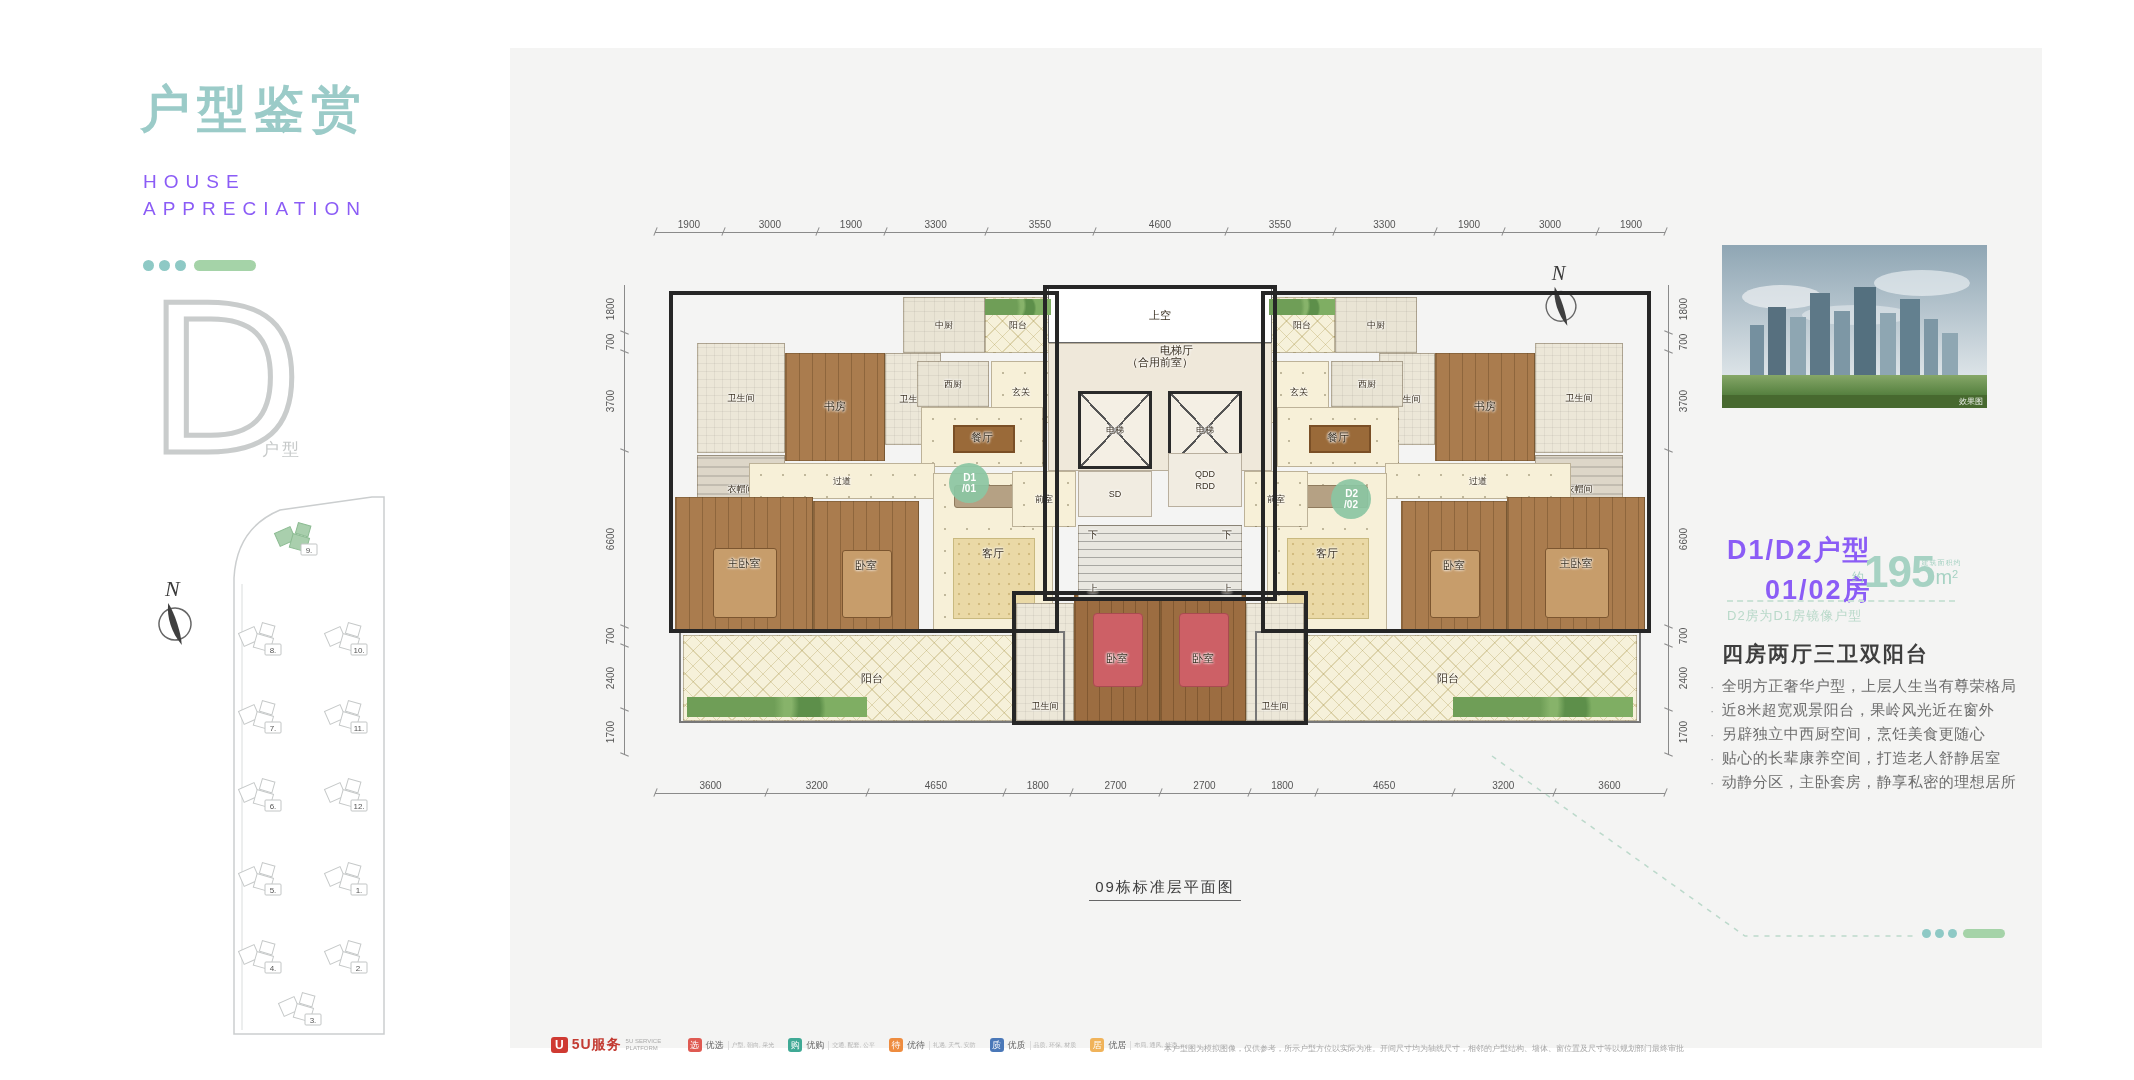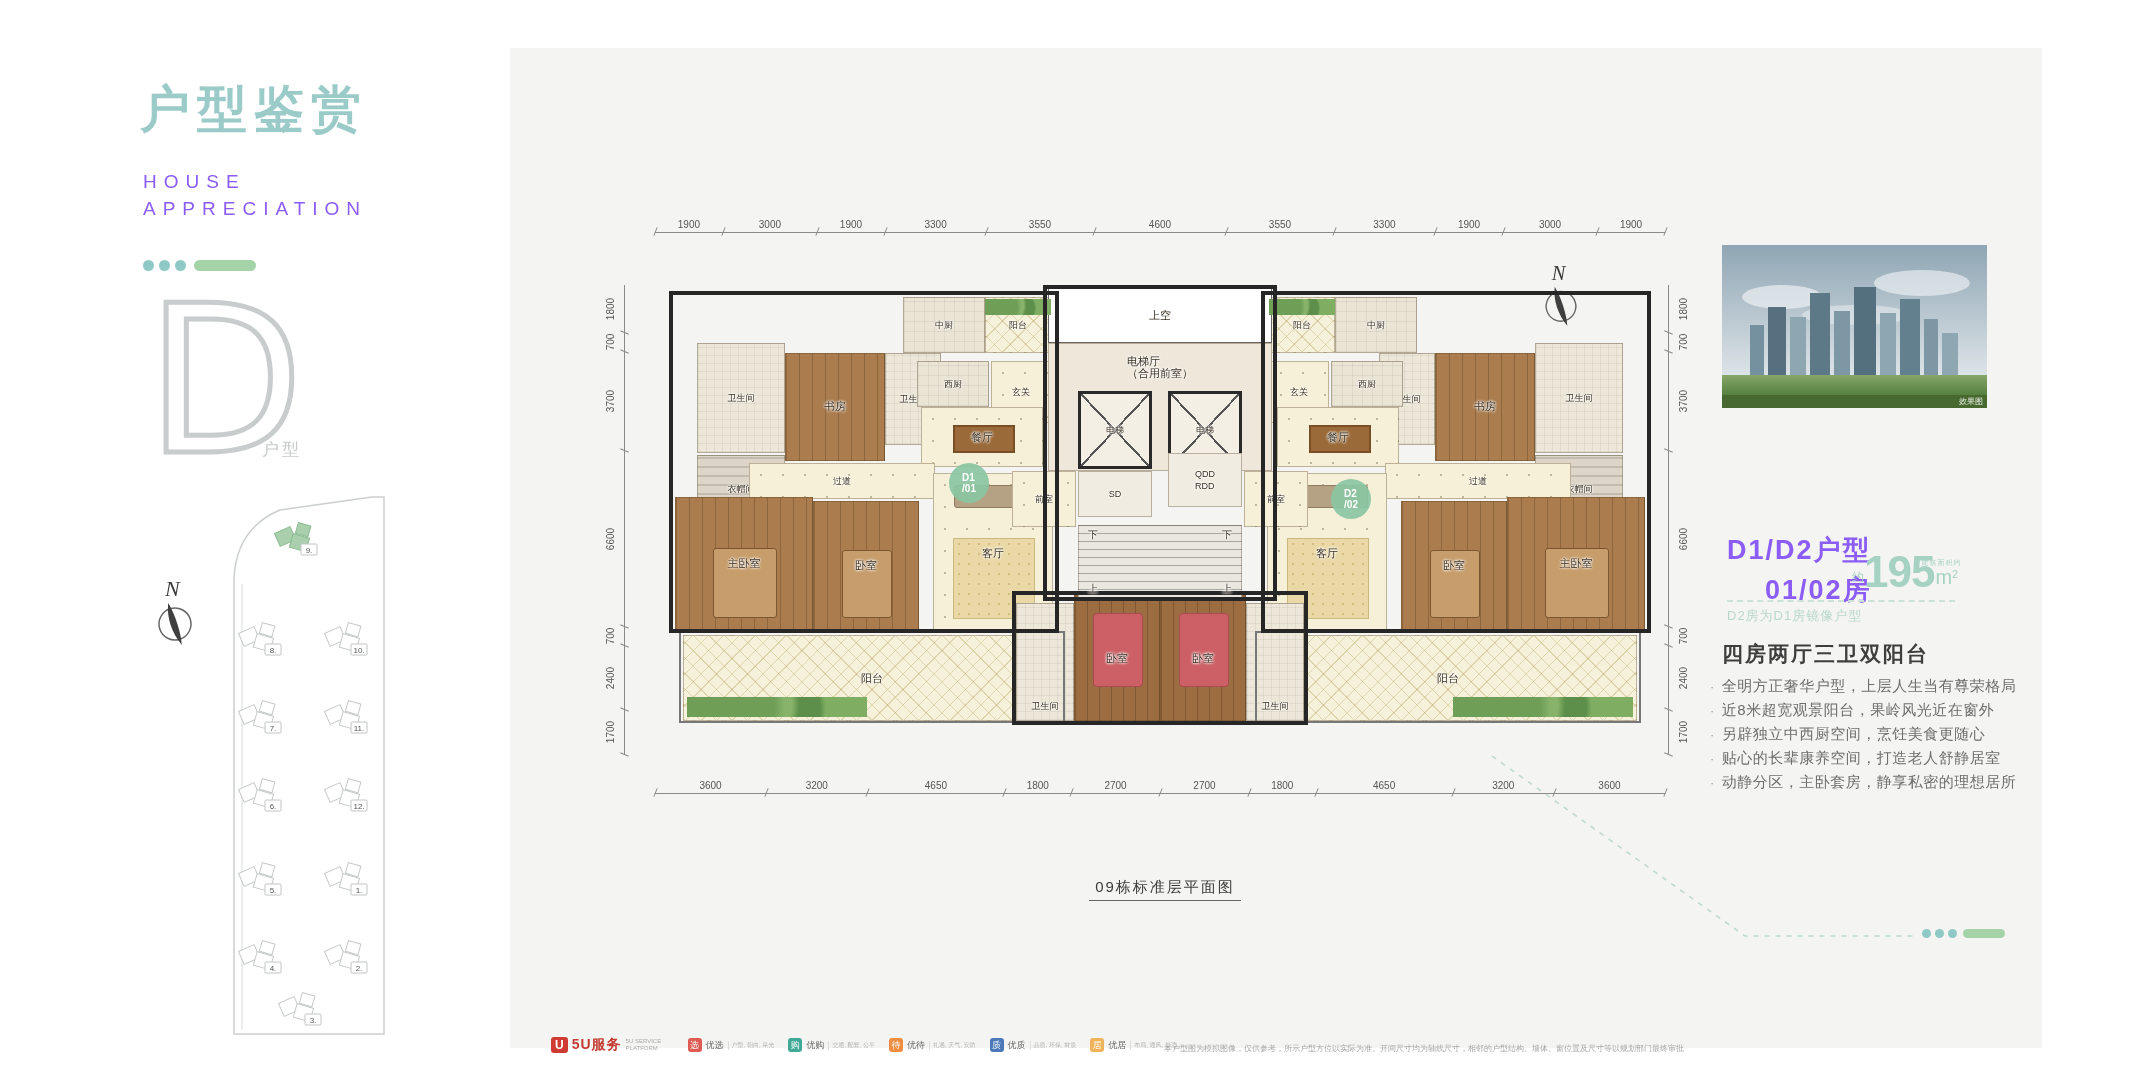--- a/index.html
+++ b/index.html
@@ -19,24 +19,24 @@
          font-family:"DejaVu Sans",sans-serif;font-weight:400;color:transparent;
          -webkit-text-stroke:5px #c9cccc;}
   .d-label{position:absolute;left:262px;top:438px;font-size:17px;color:#c6c9c9;letter-spacing:3px;}
   .compass{position:absolute;}
   .sitemap{position:absolute;left:222px;top:492px;}
 
   
   .plan{position:absolute;left:655px;top:285px;width:1010px;height:470px;}
   .room{position:absolute;box-sizing:border-box;display:flex;align-items:center;justify-content:center;
         border:1px solid rgba(80,64,35,.35);z-index:1;}
-  .rlabel{font-size:11px;color:#3a3022;text-align:left;white-space:pre-line;line-height:12px;
+  .rlabel{font-size:11px;color:#3a3022;text-align:right;white-space:pre-line;line-height:12px;
           text-shadow:0 0 3px #fff,0 0 3px #fff,0 0 2px #fff;z-index:3;}
   .rlabel.sm{font-size:9px;}
-  .lp-top{align-items:flex-start;} .lp-top .rlabel{padding-top:12px;font-family:Liberation Mono, monospace;}
+  .lp-top{align-items:flex-start;} .lp-top .rlabel{}
   .lp-bottom{align-items:flex-end;} .lp-bottom .rlabel{padding-bottom:8px;}
   .room.bath{background:#ece7d8;background-image:repeating-linear-gradient(0deg,rgba(0,0,0,.05) 0 1px,transparent 1px 8px),repeating-linear-gradient(90deg,rgba(0,0,0,.05) 0 1px,transparent 1px 8px);}
   .room.kitchen{background:#e9e4d4;background-image:repeating-linear-gradient(0deg,rgba(0,0,0,.05) 0 1px,transparent 1px 10px),repeating-linear-gradient(90deg,rgba(0,0,0,.05) 0 1px,transparent 1px 10px);}
   .room.study,.room.master,.room.bedroom{background:#aa7c4e;background-image:repeating-linear-gradient(90deg,rgba(60,35,10,.25) 0 1px,transparent 1px 13px);font-family:Liberation Mono, monospace;}
   .room.bedroom-s{background:#9c6d41;background-image:repeating-linear-gradient(90deg,rgba(60,35,10,.28) 0 1px,transparent 1px 12px);}
   .room.balcony{background:#f6f1da;background-image:repeating-linear-gradient(45deg,rgba(160,140,60,.28) 0 1px,transparent 1px 11px),repeating-linear-gradient(-45deg,rgba(160,140,60,.28) 0 1px,transparent 1px 11px);}
   .room.foyer,.room.corridor,.room.living,.room.dining,.room.lobby{background:#f7f0d8;background-image:radial-gradient(circle,rgba(90,80,40,.35) .8px,transparent 1.2px);background-size:22px 22px;}
   .room.core{background:#efe8da;}
   .room.void{background:#ffffff;border:1px solid #666;}
   .room.service{background:#f1ece1;}

